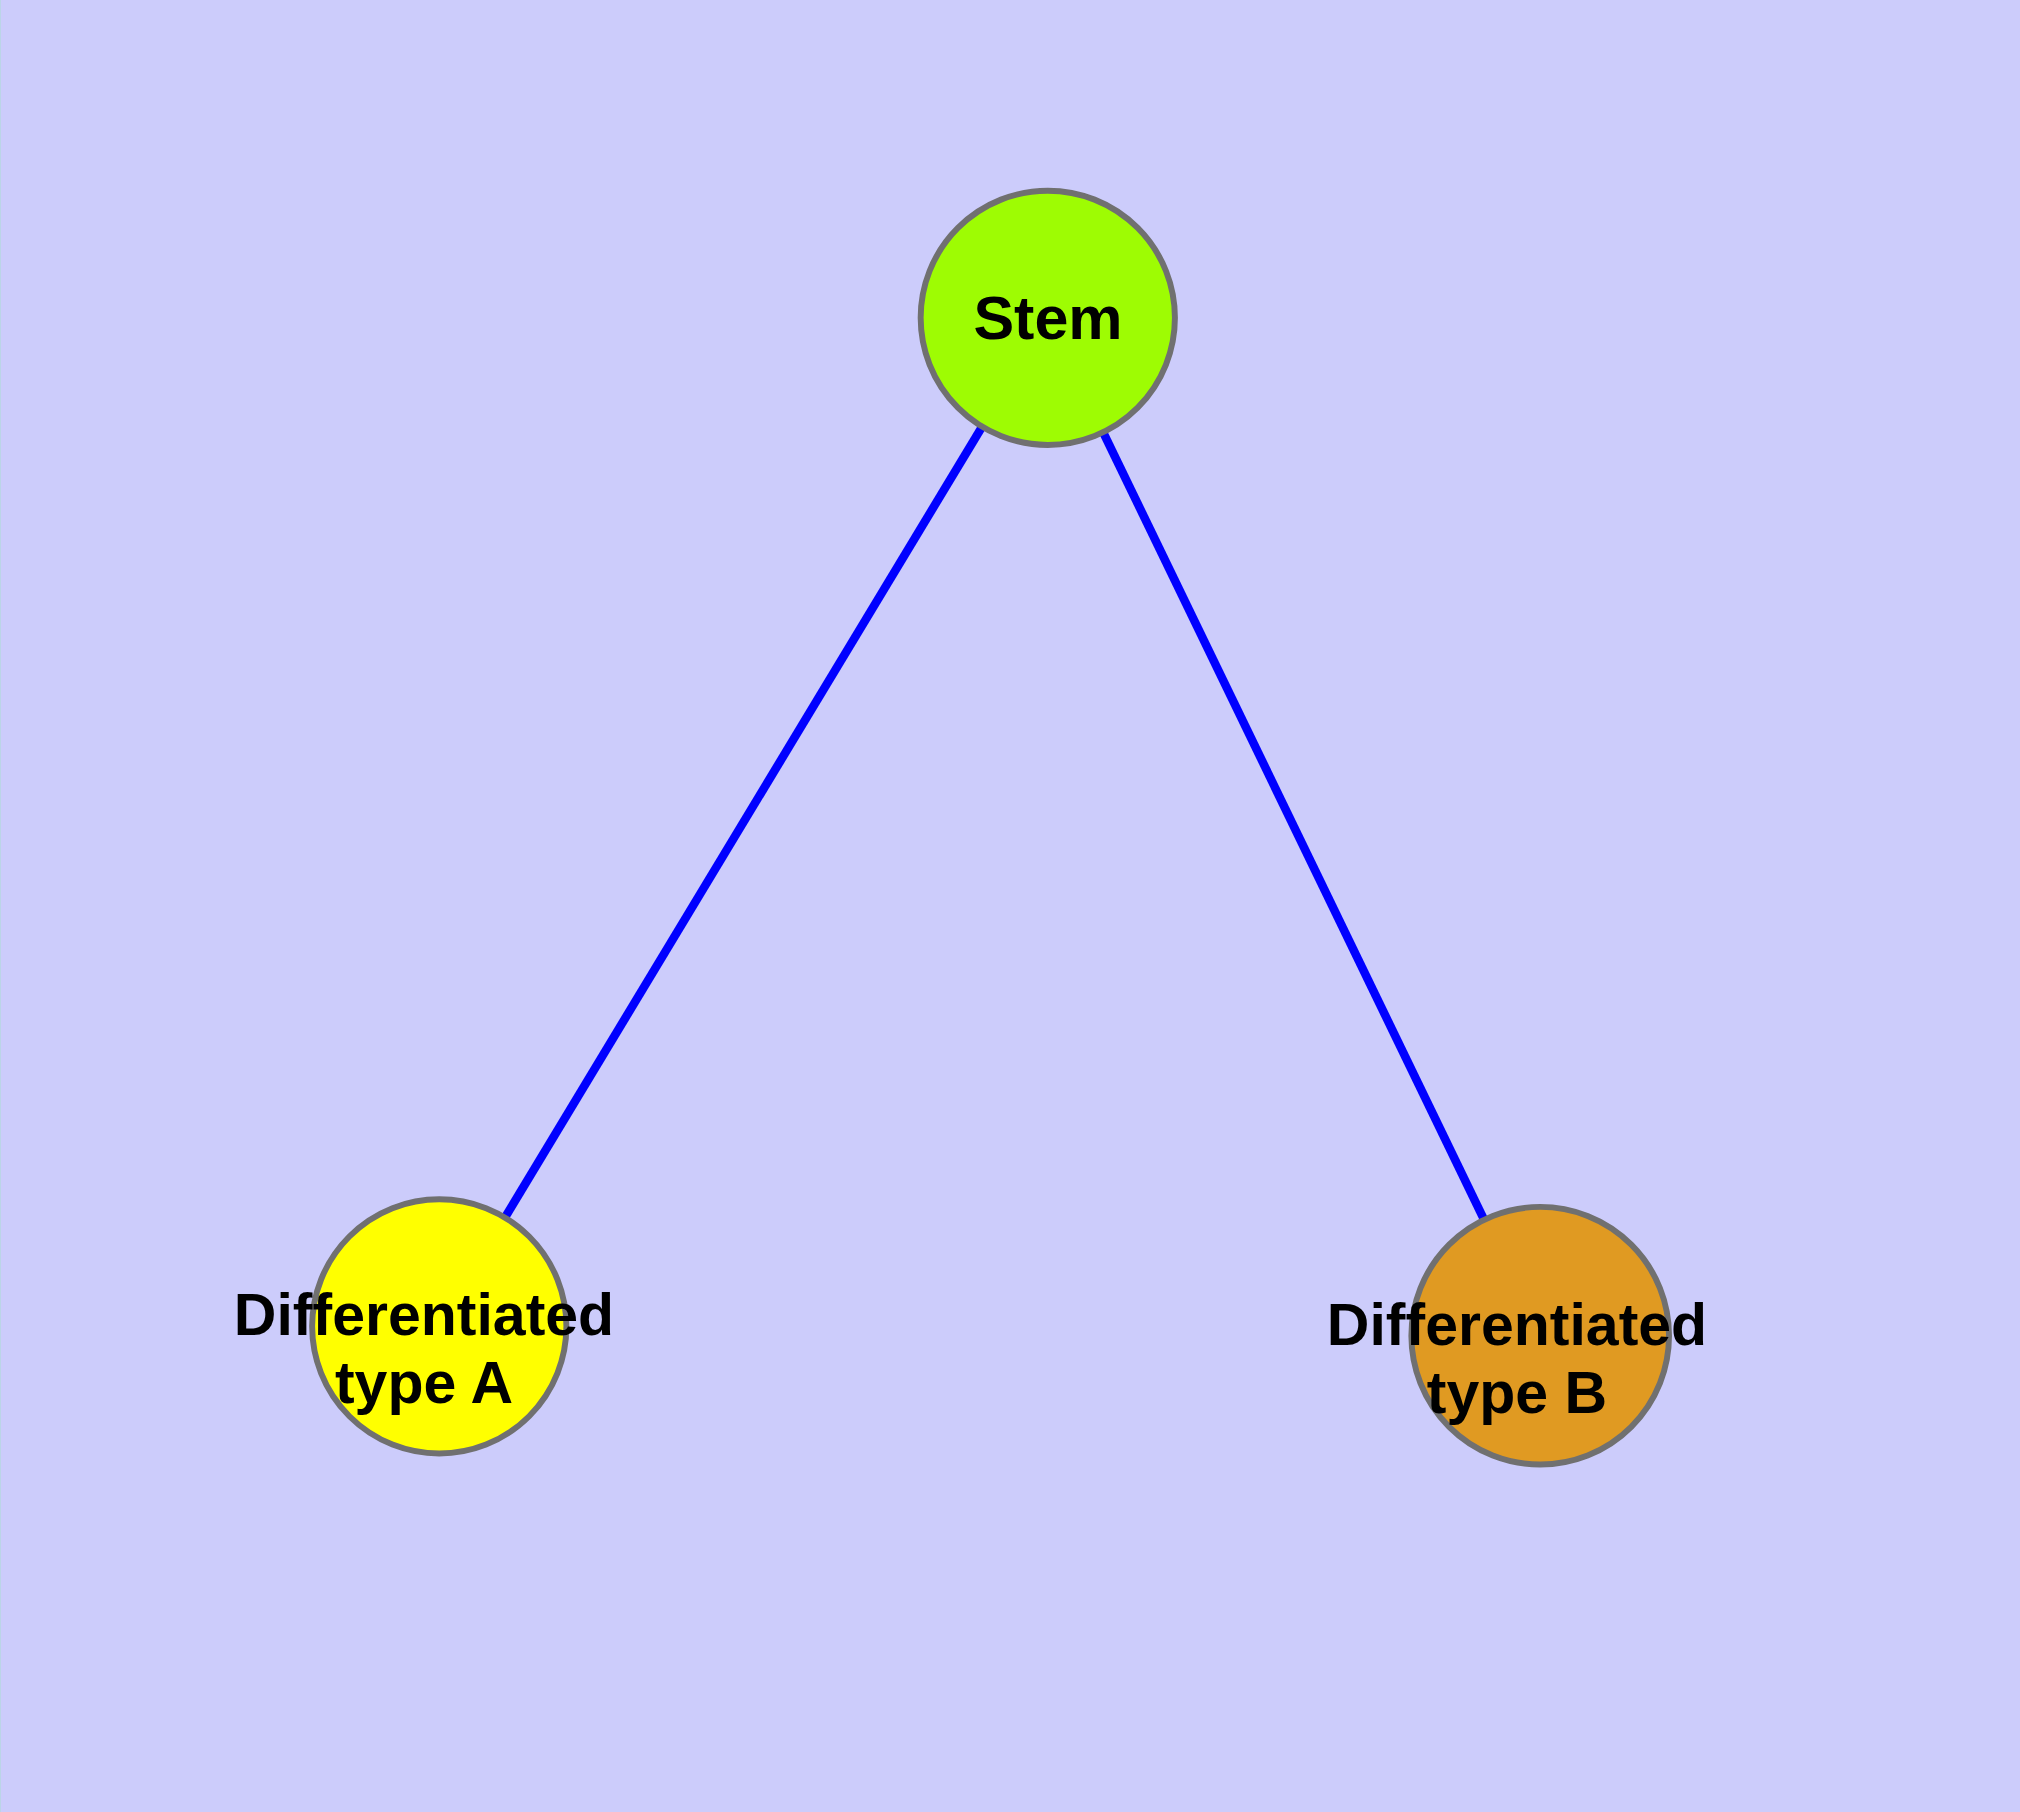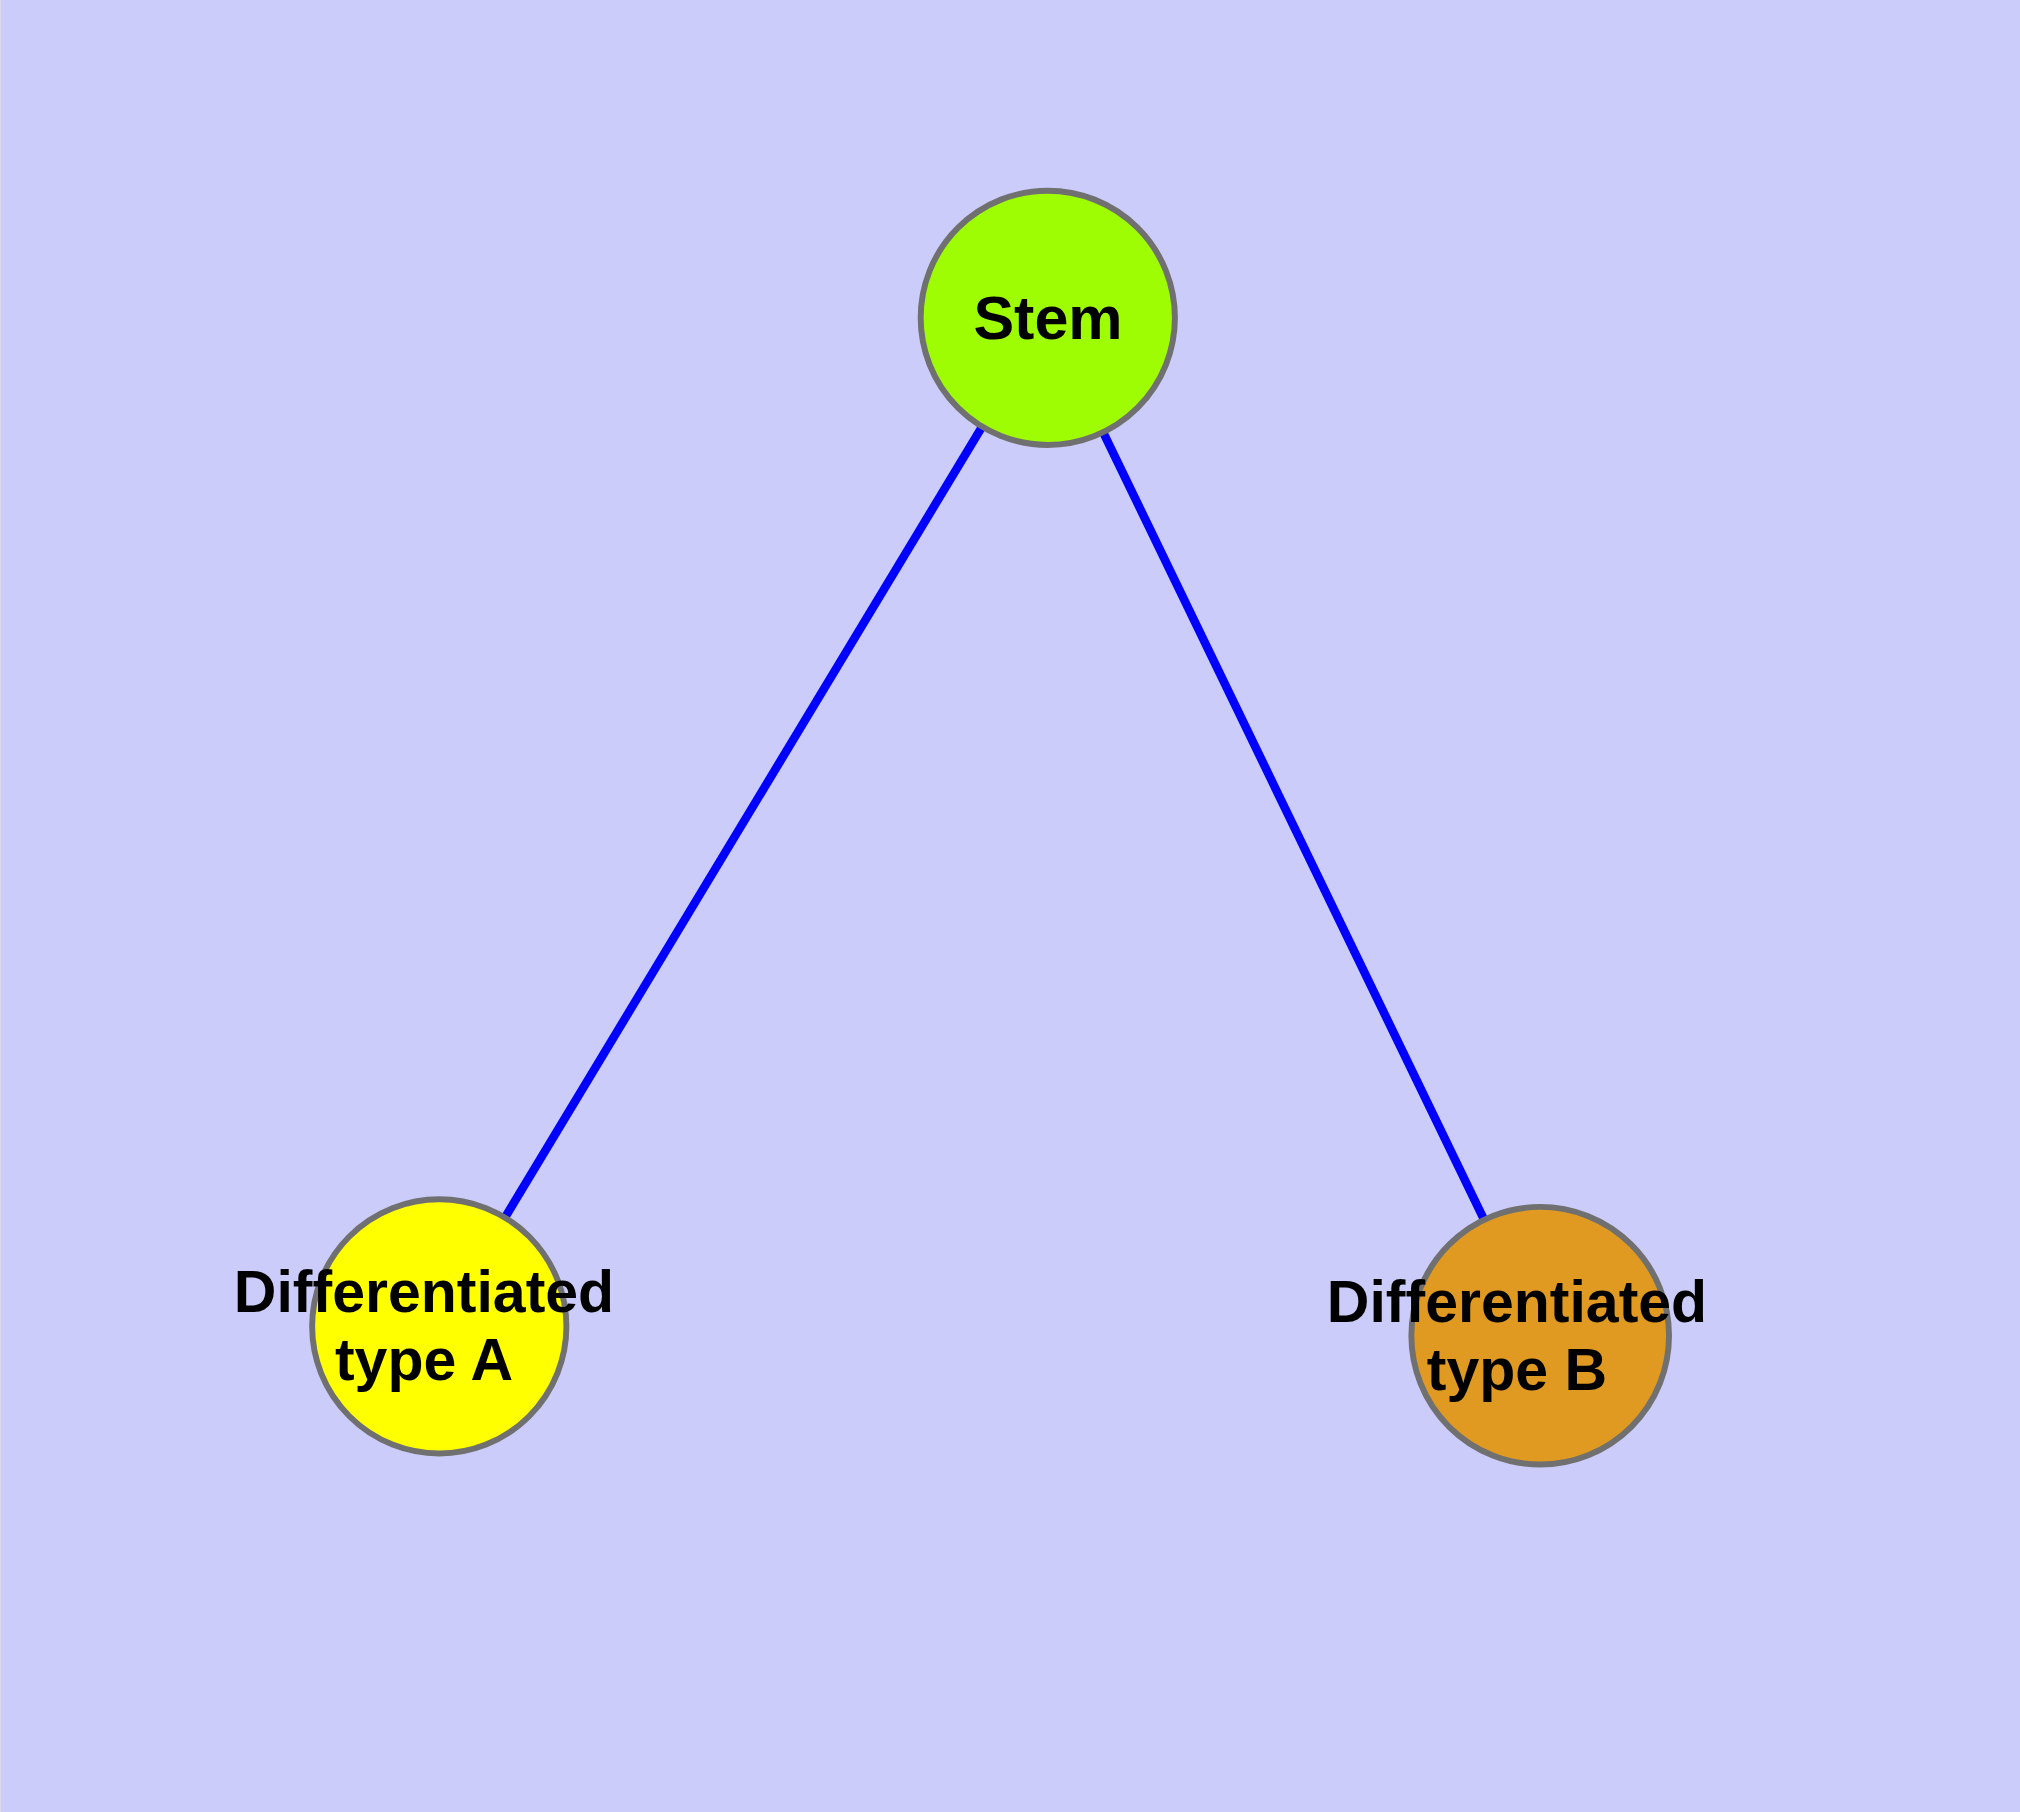--- a/index.html
+++ b/index.html
@@ -10,21 +10,21 @@
   body {
     width: 2021px;
     height: 1812px;
     overflow: hidden;
     font-family: "Liberation Sans", sans-serif;
   }
   #graph-canvas {
     position: relative;
     width: 1826px;
     height: 1812px;
-    background: #fef9c3;
+    background: #86efac;
   }
   #graph-svg {
     position: absolute;
     top: 0;
     left: 0;
     width: 2021px;
     height: 1812px;
     display: block;
   }
   .node-label {
@@ -36,20 +36,21 @@
     white-space: nowrap;
     line-height: 1.16;
     pointer-events: none;
     transform: translate(-50%, -50%);
   }
   .node-label.stem-label {
     font-size: 61px;
   }
   .node-label.multi-line {
     font-size: 59px;
+    margin-top: 23px;
   }
 </style>
 </head>
 <body>
 
 <div id="graph-canvas">
 
   <svg id="graph-svg" viewBox="0 0 2384 2138" xmlns="http://www.w3.org/2000/svg">
 
     <rect x="0" y="0" width="2384" height="2138" fill="#ccccfb"></rect>

